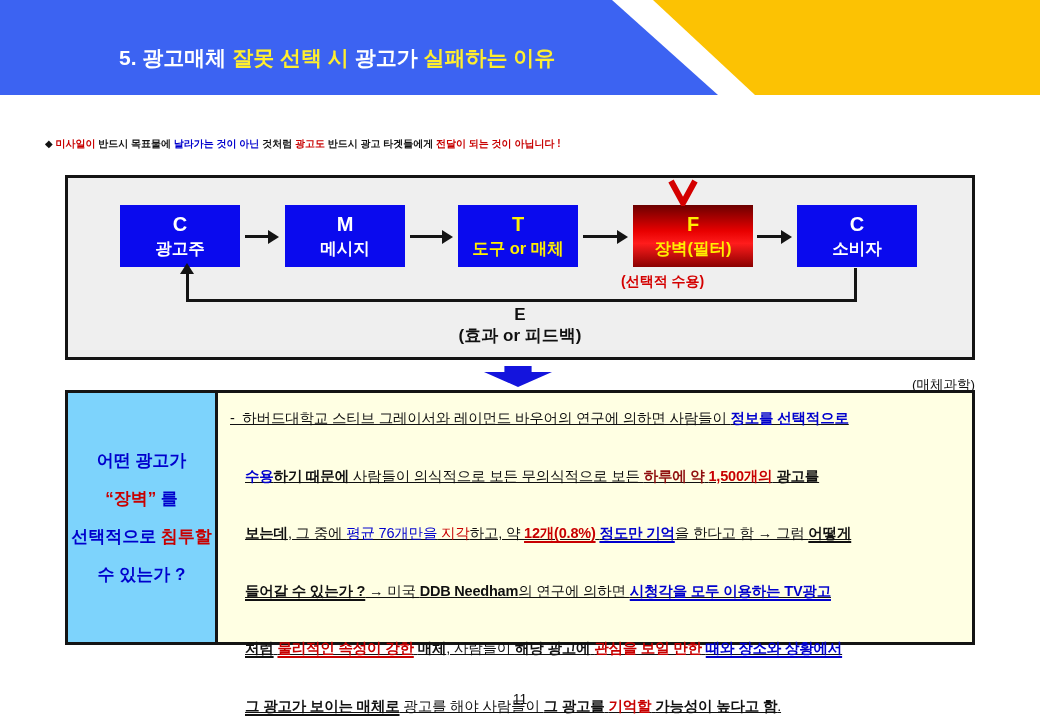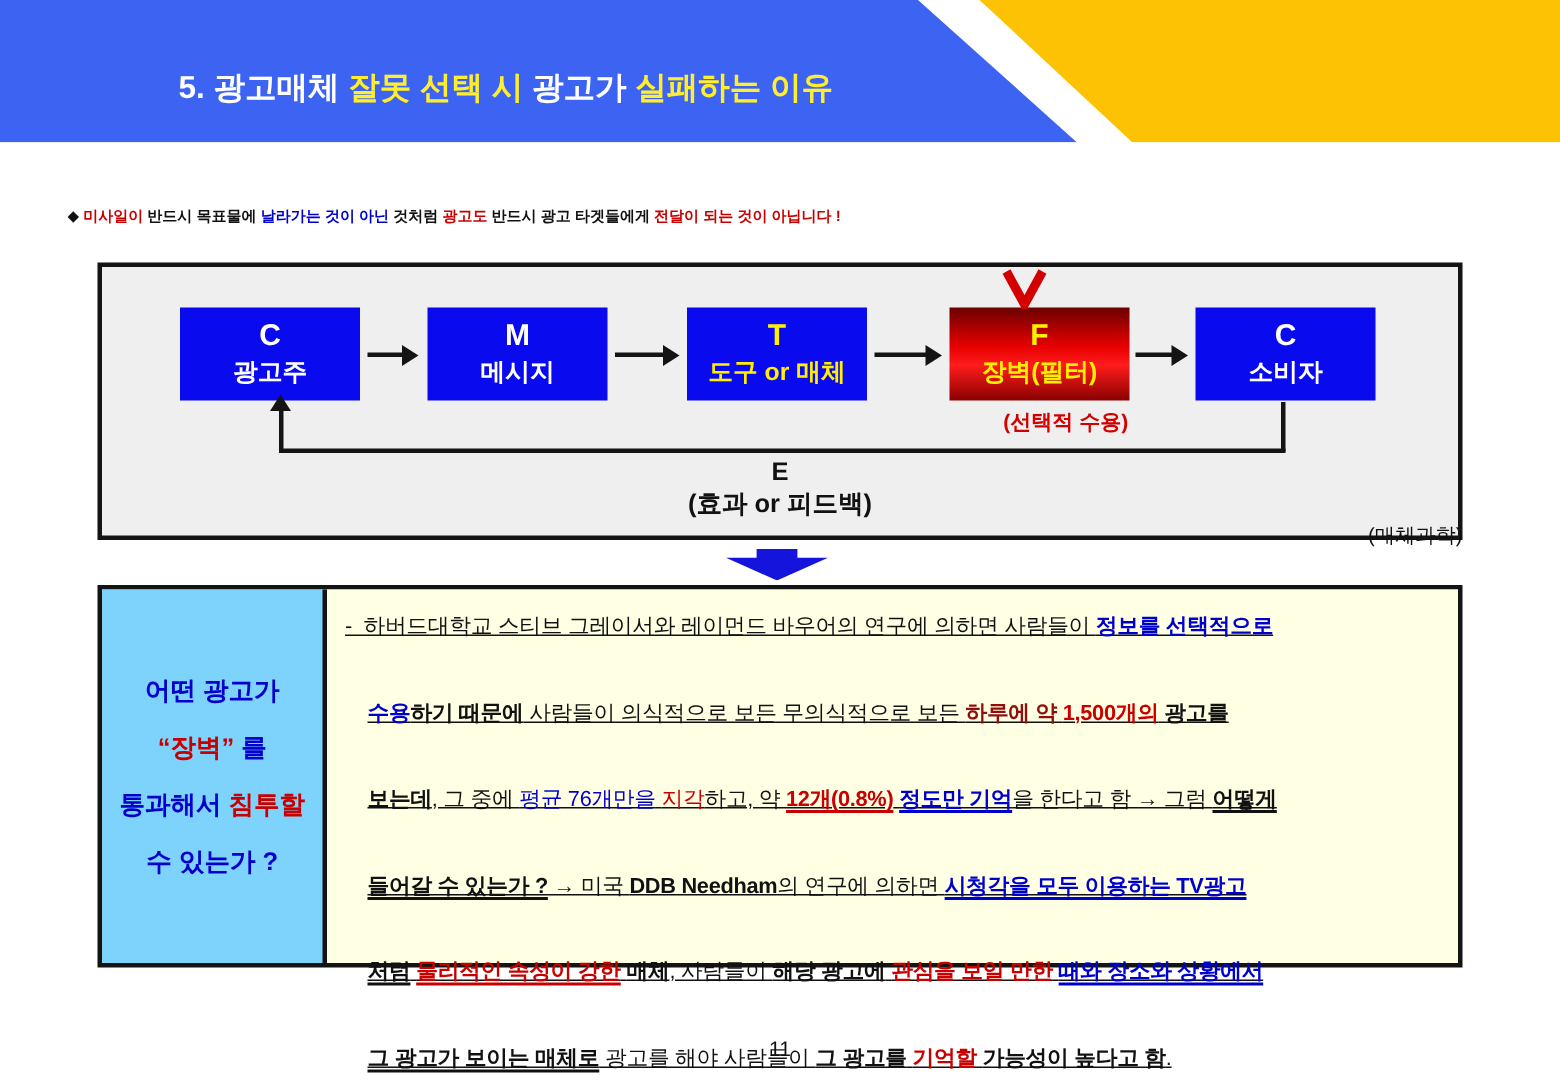--- a/index.html
+++ b/index.html
@@ -31,33 +31,33 @@
   .dbox .letter{font-size:20px;line-height:24px;}
   .dbox .dlabel{font-size:16.5px;line-height:24px;white-space:nowrap;}
   .dbox.yellow-text{color:#ffef00;}
   .dbox.filter-box{background:linear-gradient(180deg,#6b0000 0%,#e80000 42%,#ff1c1c 62%,#8a0000 100%);color:#ffef00;}
   .box1{left:52px}.box2{left:217px}.box3{left:390px}.box4{left:565px}.box5{left:729px}
   .harrow{position:absolute;top:57px;height:2.5px;background:#141414;}
   .harrow::after{content:"";position:absolute;right:-10px;top:-5.5px;width:0;height:0;
     border-left:11px solid #141414;border-top:7px solid transparent;border-bottom:7px solid transparent;}
   .a1{left:177px;width:24px}.a2{left:342px;width:33px}.a3{left:515px;width:35px}.a4{left:689px;width:25px}
   .red-v{position:absolute;left:600px;top:1px;}
-  .filter-note{position:absolute;left:570px;top:95px;width:145px;text-align:center;
+  .filter-note{position:absolute;left:553px;top:95px;width:145px;
     color:#d40000;font-weight:bold;font-size:14px;white-space:nowrap;}
   .fb-vert-r{position:absolute;left:786px;top:90px;width:3px;height:33px;background:#141414;}
   .fb-horiz{position:absolute;left:118px;top:121px;width:671px;height:3px;background:#141414;}
   .fb-vert-l{position:absolute;left:118px;top:95px;width:3px;height:27px;background:#141414;}
   .fb-arrowhead{position:absolute;left:112px;top:85px;width:0;height:0;
     border-left:7px solid transparent;border-right:7px solid transparent;border-bottom:11px solid #141414;}
   .fb-label{position:absolute;left:352px;top:126px;width:200px;text-align:center;
     font-weight:bold;font-size:17px;line-height:21px;color:#111;}
   
   .down-arrow{position:absolute;left:484px;top:366px;width:68px;height:21px;background:#1414dd;
     clip-path:polygon(30% 0,70% 0,70% 28%,100% 28%,50% 100%,0 28%,30% 28%);}
-  .side-note{position:absolute;right:65px;top:348px;font-size:13.5px;color:#111;}
+  .side-note{position:absolute;right:65px;top:376px;font-size:13.5px;color:#111;}
   
   .panel{position:absolute;left:65px;top:390px;width:910px;height:255px;border:3px solid #141414;
     box-sizing:border-box;display:flex;}
   .q-cell{width:147px;background:#7dd3fc;border-right:3px solid #141414;
     display:flex;flex-direction:column;justify-content:center;align-items:center;
     text-align:center;font-size:17px;font-weight:bold;line-height:38px;}
   .q-cell .line{white-space:pre;}
   .e-cell{flex:1;background:#ffffe3;padding:11px 6px 0 12px;}
   .e-cell .line{font-size:14.5px;line-height:29.5px;white-space:pre;letter-spacing:-0.2px;text-decoration:underline;}
   .e-cell .line:not(:first-child){padding-left:15px;margin-top:28px;}
@@ -122,21 +122,21 @@
     </div>
   </div>
 
   <div class="down-arrow"></div>
   <div class="side-note">(매체과학)</div>
 
   <div class="panel">
     <div class="q-cell">
       <div class="line"><span class="seg c-b b">어떤 광고가</span></div>
       <div class="line"><span class="seg c-r b">“장벽” </span><span class="seg c-b b">를</span></div>
-      <div class="line"><span class="seg c-b b">통과해서 </span><span class="seg c-r b">침투할</span></div>
+      <div class="line"><span class="seg c-b b">선택적으로 </span><span class="seg c-r b">침투할</span></div>
       <div class="line"><span class="seg c-b b">수 있는가 ?</span></div>
     </div>
     <div class="e-cell">
       <div class="line"><span class="seg c-k">-  하버드대학교 스티브 그레이서와 레이먼드 바우어의 연구에 의하면 사람들이 </span><span class="seg c-b b">정보를 선택적으로</span></div>
       <div class="line"><span class="seg c-b b">수용</span><span class="seg c-k b">하기 때문에</span><span class="seg c-k"> 사람들이 의식적으로 보든 무의식적으로 보든 </span><span class="seg c-dr b">하루에 약</span><span class="seg c-k"> </span><span class="seg c-r b">1,500개의</span><span class="seg c-k b"> 광고를</span></div>
       <div class="line"><span class="seg c-k b">보는데</span><span class="seg c-k">, 그 중에 </span><span class="seg c-b">평균 76개만을</span><span class="seg c-k"> </span><span class="seg c-r">지각</span><span class="seg c-k">하고, 약 </span><span class="seg c-r b u">12개(0.8%)</span><span class="seg c-k"> </span><span class="seg c-b b u">정도만 기억</span><span class="seg c-k">을 한다고 함 → 그럼 </span><span class="seg c-k b u">어떻게</span></div>
       <div class="line"><span class="seg c-k b u">들어갈 수 있는가 ?</span><span class="seg c-k"> → 미국 </span><span class="seg c-k b">DDB Needham</span><span class="seg c-k">의 연구에 의하면 </span><span class="seg c-b b u">시청각을 모두 이용하는 TV광고</span></div>
       <div class="line"><span class="seg c-k b u">처럼</span><span class="seg c-k"> </span><span class="seg c-r b u">물리적인 속성이 강한</span><span class="seg c-k"> </span><span class="seg c-k b">매체</span><span class="seg c-k">, 사람들이 </span><span class="seg c-k b">해당 광고에</span><span class="seg c-k"> </span><span class="seg c-r b">관심을 보일 만한</span><span class="seg c-k"> </span><span class="seg c-b b u">때와 장소와 상황에서</span></div>
       <div class="line"><span class="seg c-k b u">그 광고가 보이는 매체로</span><span class="seg c-k"> 광고를 해야 사람들이 </span><span class="seg c-k b">그 광고를</span><span class="seg c-k"> </span><span class="seg c-r b">기억할</span><span class="seg c-k"> </span><span class="seg c-k b">가능성이 높다고 함</span><span class="seg c-k">.</span></div>
     </div>

